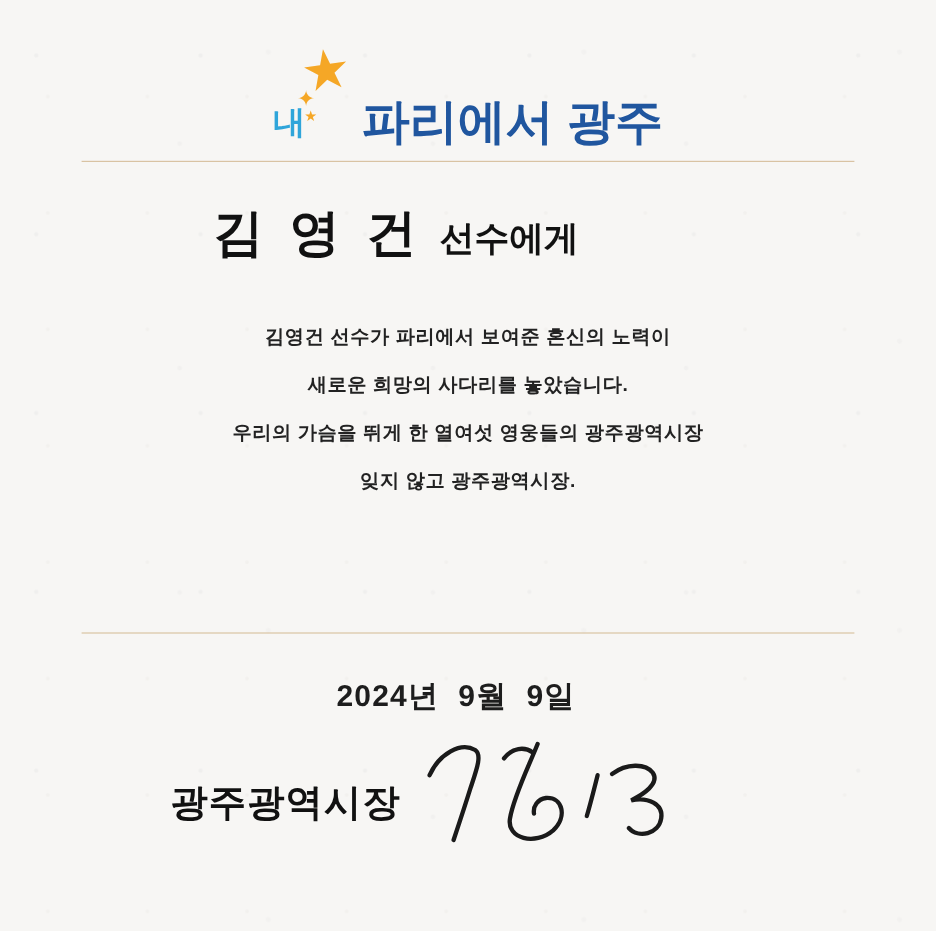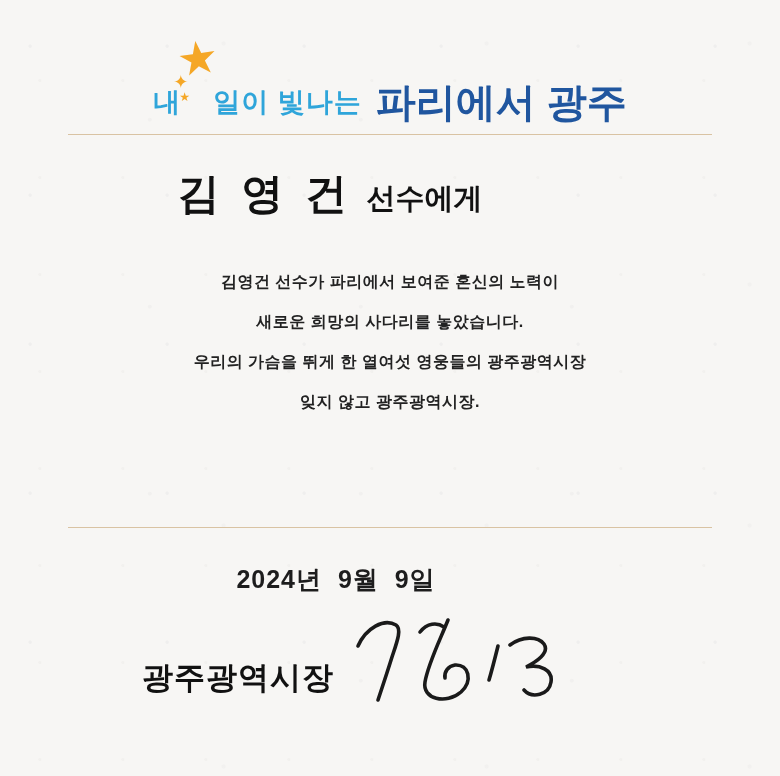--- a/index.html
+++ b/index.html
@@ -34,32 +34,32 @@
   
   .title{top:166px;left:0;width:660px;text-align:center;white-space:nowrap;}
   .title-name{font-size:42px;font-weight:800;letter-spacing:5px;color:#111;}
   .title-suffix{font-size:29px;font-weight:800;color:#111;margin-left:10px;}
 
   
   .message{top:262px;left:0;width:780px;text-align:center;}
   .msg-line{font-size:16px;font-weight:600;line-height:40px;color:#222;letter-spacing:0.5px;}
 
   
-  .date{top:563px;left:0;width:672px;text-align:center;font-size:25px;font-weight:600;color:#1d1d1d;white-space:pre;letter-spacing:1px;}
+  .date{top:563px;left:0;width:672px;text-align:center;font-size:25px;font-weight:600;color:#1d1d1d;white-space:pre;letter-spacing:1px;padding-left:44px;}
 
   
-  .signer{top:612px;left:0;width:704px;display:flex;justify-content:center;align-items:center;}
+  .signer{top:612px;left:0;width:704px;display:flex;justify-content:center;align-items:flex-start;}
   .signer-title{font-size:31px;font-weight:800;color:#111;margin-top:36px;letter-spacing:1px;}
   .signature{margin-left:18px;width:210px;height:95px;}
 </style>
 </head>
 <body>
 
 <div class="abs logo">
-  <span class="logo-light"><span>내</span><span class="star-gap"><span class="star-big">★</span><span class="star-mid">✦</span><span class="star-tiny">★</span></span><span>일이 빛나는</span></span>
+  <span class="logo-light"><span>내</span><span class="star-gap"><span class="star-big">★</span><span class="star-mid">✦</span><span class="star-tiny">★</span></span></span>
   <span class="logo-dark">파리에서 광주</span>
 </div>
 
 <div class="abs divider divider1"></div>
 
 <div class="abs title">
   <span class="title-name">김 영 건</span>
   <span class="title-suffix">선수에게</span>
 </div>
 

